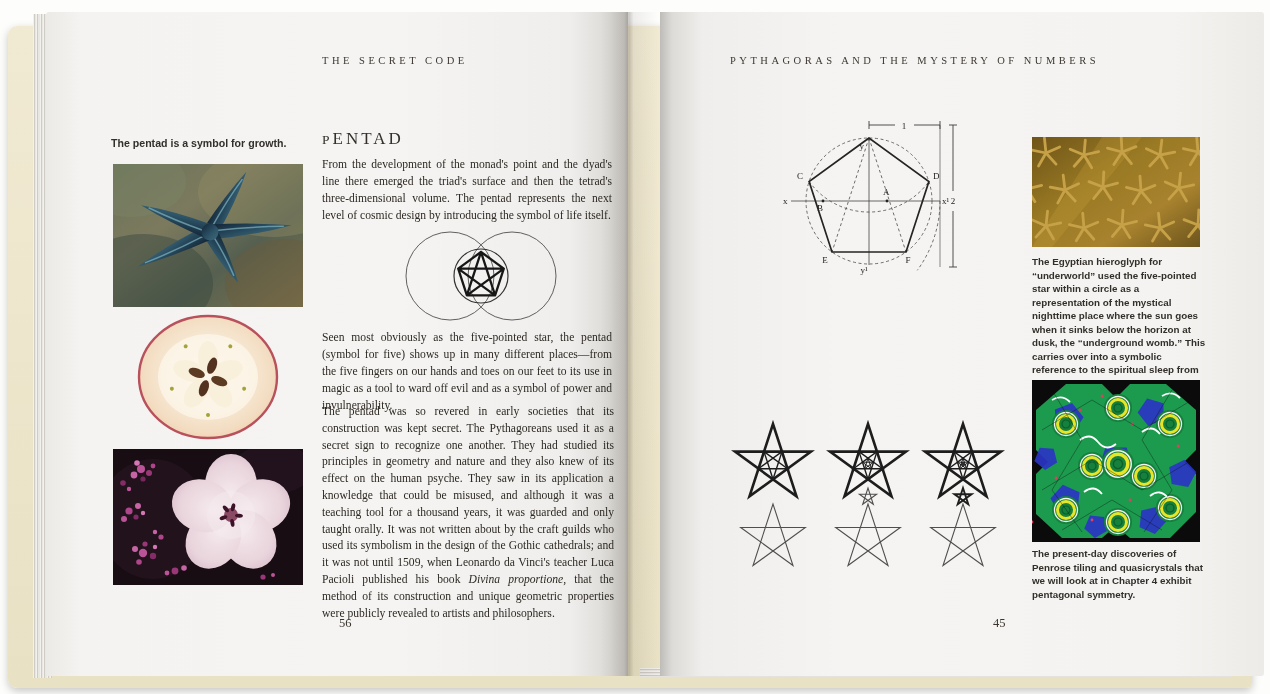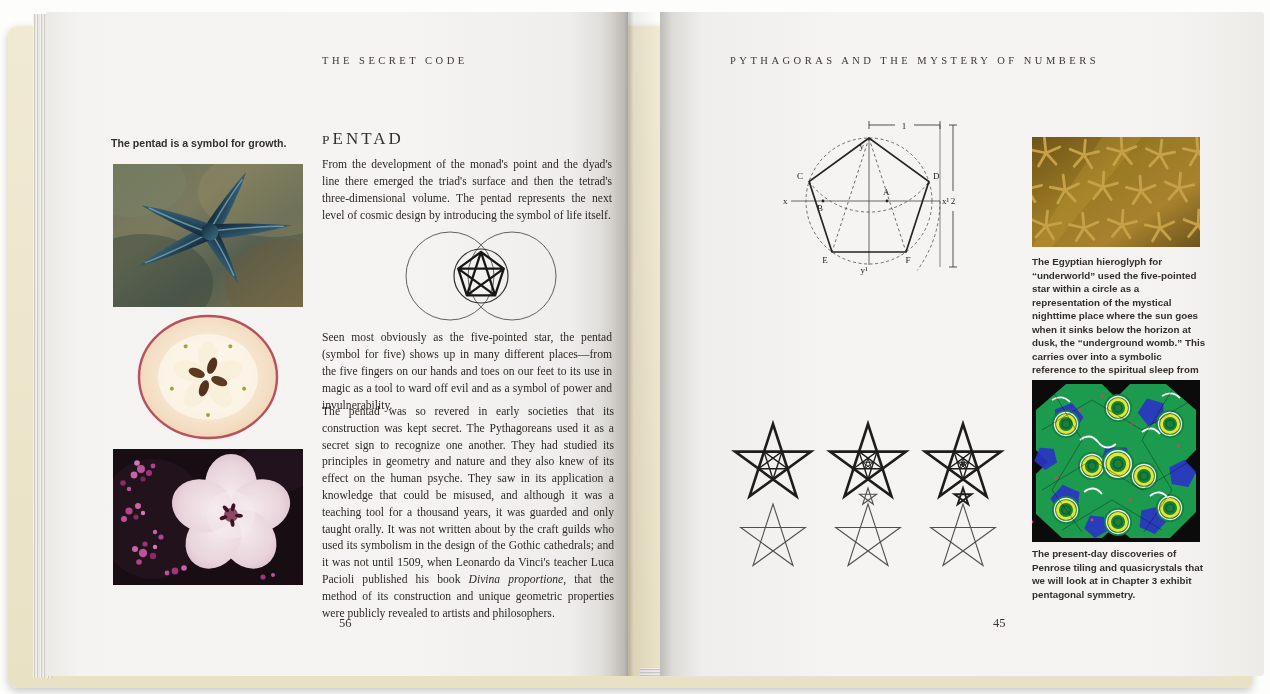--- a/index.html
+++ b/index.html
@@ -404,19 +404,19 @@
       </g>
       <g stroke="#0a0a0a" stroke-width="0.5" fill="none" opacity="0.7">
         <path d="M10,50 L60,20 L110,50 L160,20"></path>
         <path d="M10,110 L60,80 L110,110 L160,80"></path>
         <path d="M30,150 L80,120 L130,150"></path>
         <path d="M20,10 L50,60 L20,110 L50,152"></path>
         <path d="M140,10 L110,60 L140,110 L112,152"></path>
       </g>
     </svg>
 
-    <div class="abs caption-sans" style="left:372px; top:535px; width:174px;">The present-day discoveries of Penrose tiling and quasicrystals that we will look at in Chapter 3 exhibit pentagonal symmetry.</div>
+    <div class="abs caption-sans" style="left:372px; top:535px; width:174px;">The present-day discoveries of Penrose tiling and quasicrystals that we will look at in Chapter 4 exhibit pentagonal symmetry.</div>
 
     <div class="abs page-num" style="left:333px; top:604px;">45</div>
   </div>
 
   <div class="gutter"></div>
 </div>
 
 </body></html>

